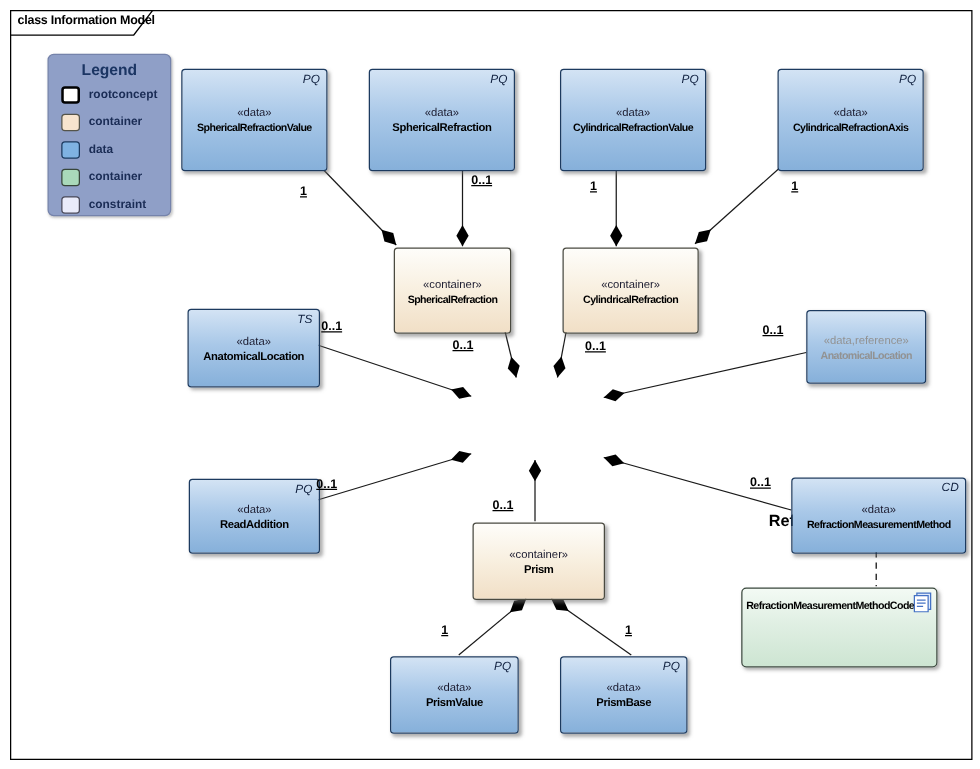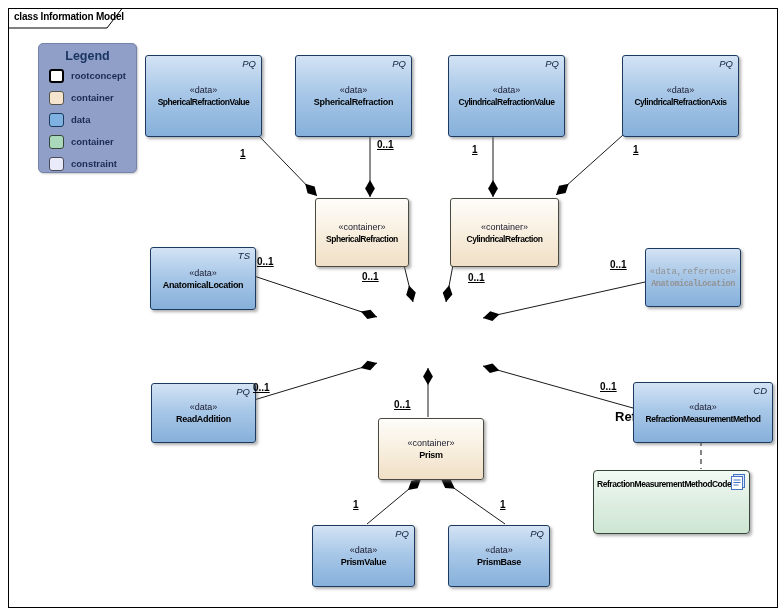--- a/index.html
+++ b/index.html
@@ -14,21 +14,21 @@
   .node .nname{font-size:9px;font-weight:bold;color:#000;white-space:nowrap;letter-spacing:-0.3px;}
   .node .nname.tight{font-size:8.5px;letter-spacing:-0.45px;}
   .node .tag{position:absolute;top:2px;right:5px;font-size:9.5px;font-style:italic;color:#10203f;}
 
   .node.data{background:linear-gradient(180deg,#d3e3f4 0%,#a9c8e8 45%,#86b0da 100%);border:1.4px solid #1c3a5f;}
   .node.container{background:linear-gradient(180deg,#fefdfa 0%,#f8efdf 50%,#f1dfc6 100%);border:1.4px solid #4a4a40;text-align:center;}
   .node.rootconcept{background:linear-gradient(180deg,#fdfdfd 0%,#ededed 100%);border:3px solid #000;border-radius:2px;}
   .node.codelist{background:linear-gradient(180deg,#f3faf4 0%,#e0efe3 45%,#cde5d2 100%);border:1.4px solid #37463a;
                  align-items:flex-start;justify-content:flex-start;border-radius:4px;}
   .node.codelist .nname{padding:8px 0 0 3px;}
-  .node.ghost .stereo,.node.ghost .nname{color:#929292;font-family:Liberation Mono, monospace;}
+  .node.ghost .stereo,.node.ghost .nname{color:#929292;}
 
   .mult{position:absolute;z-index:3;font-size:10px;font-weight:600;color:#000;white-space:nowrap;text-decoration:underline;}
   .fragment{position:absolute;z-index:1;font-size:13px;font-weight:bold;color:#000;white-space:nowrap;}
 
   .legend{position:absolute;left:38px;top:43px;width:99px;height:130px;z-index:2;background:#8f9fc7;
           border:1px solid #7583ab;border-radius:5px;box-shadow:1px 1px 2px rgba(120,120,120,0.4);
           padding:5px 0 0 0;box-sizing:border-box;}
   .legend-title{font-size:12.5px;font-weight:bold;color:#1b3563;text-align:center;margin-bottom:5px;}
   .legend-item{display:flex;align-items:center;gap:7px;padding:0 0 0 10px;height:15px;margin-bottom:7px;}
   .legend-item .swatch{width:15px;height:14px;border-radius:3px;box-sizing:border-box;flex:0 0 auto;}

